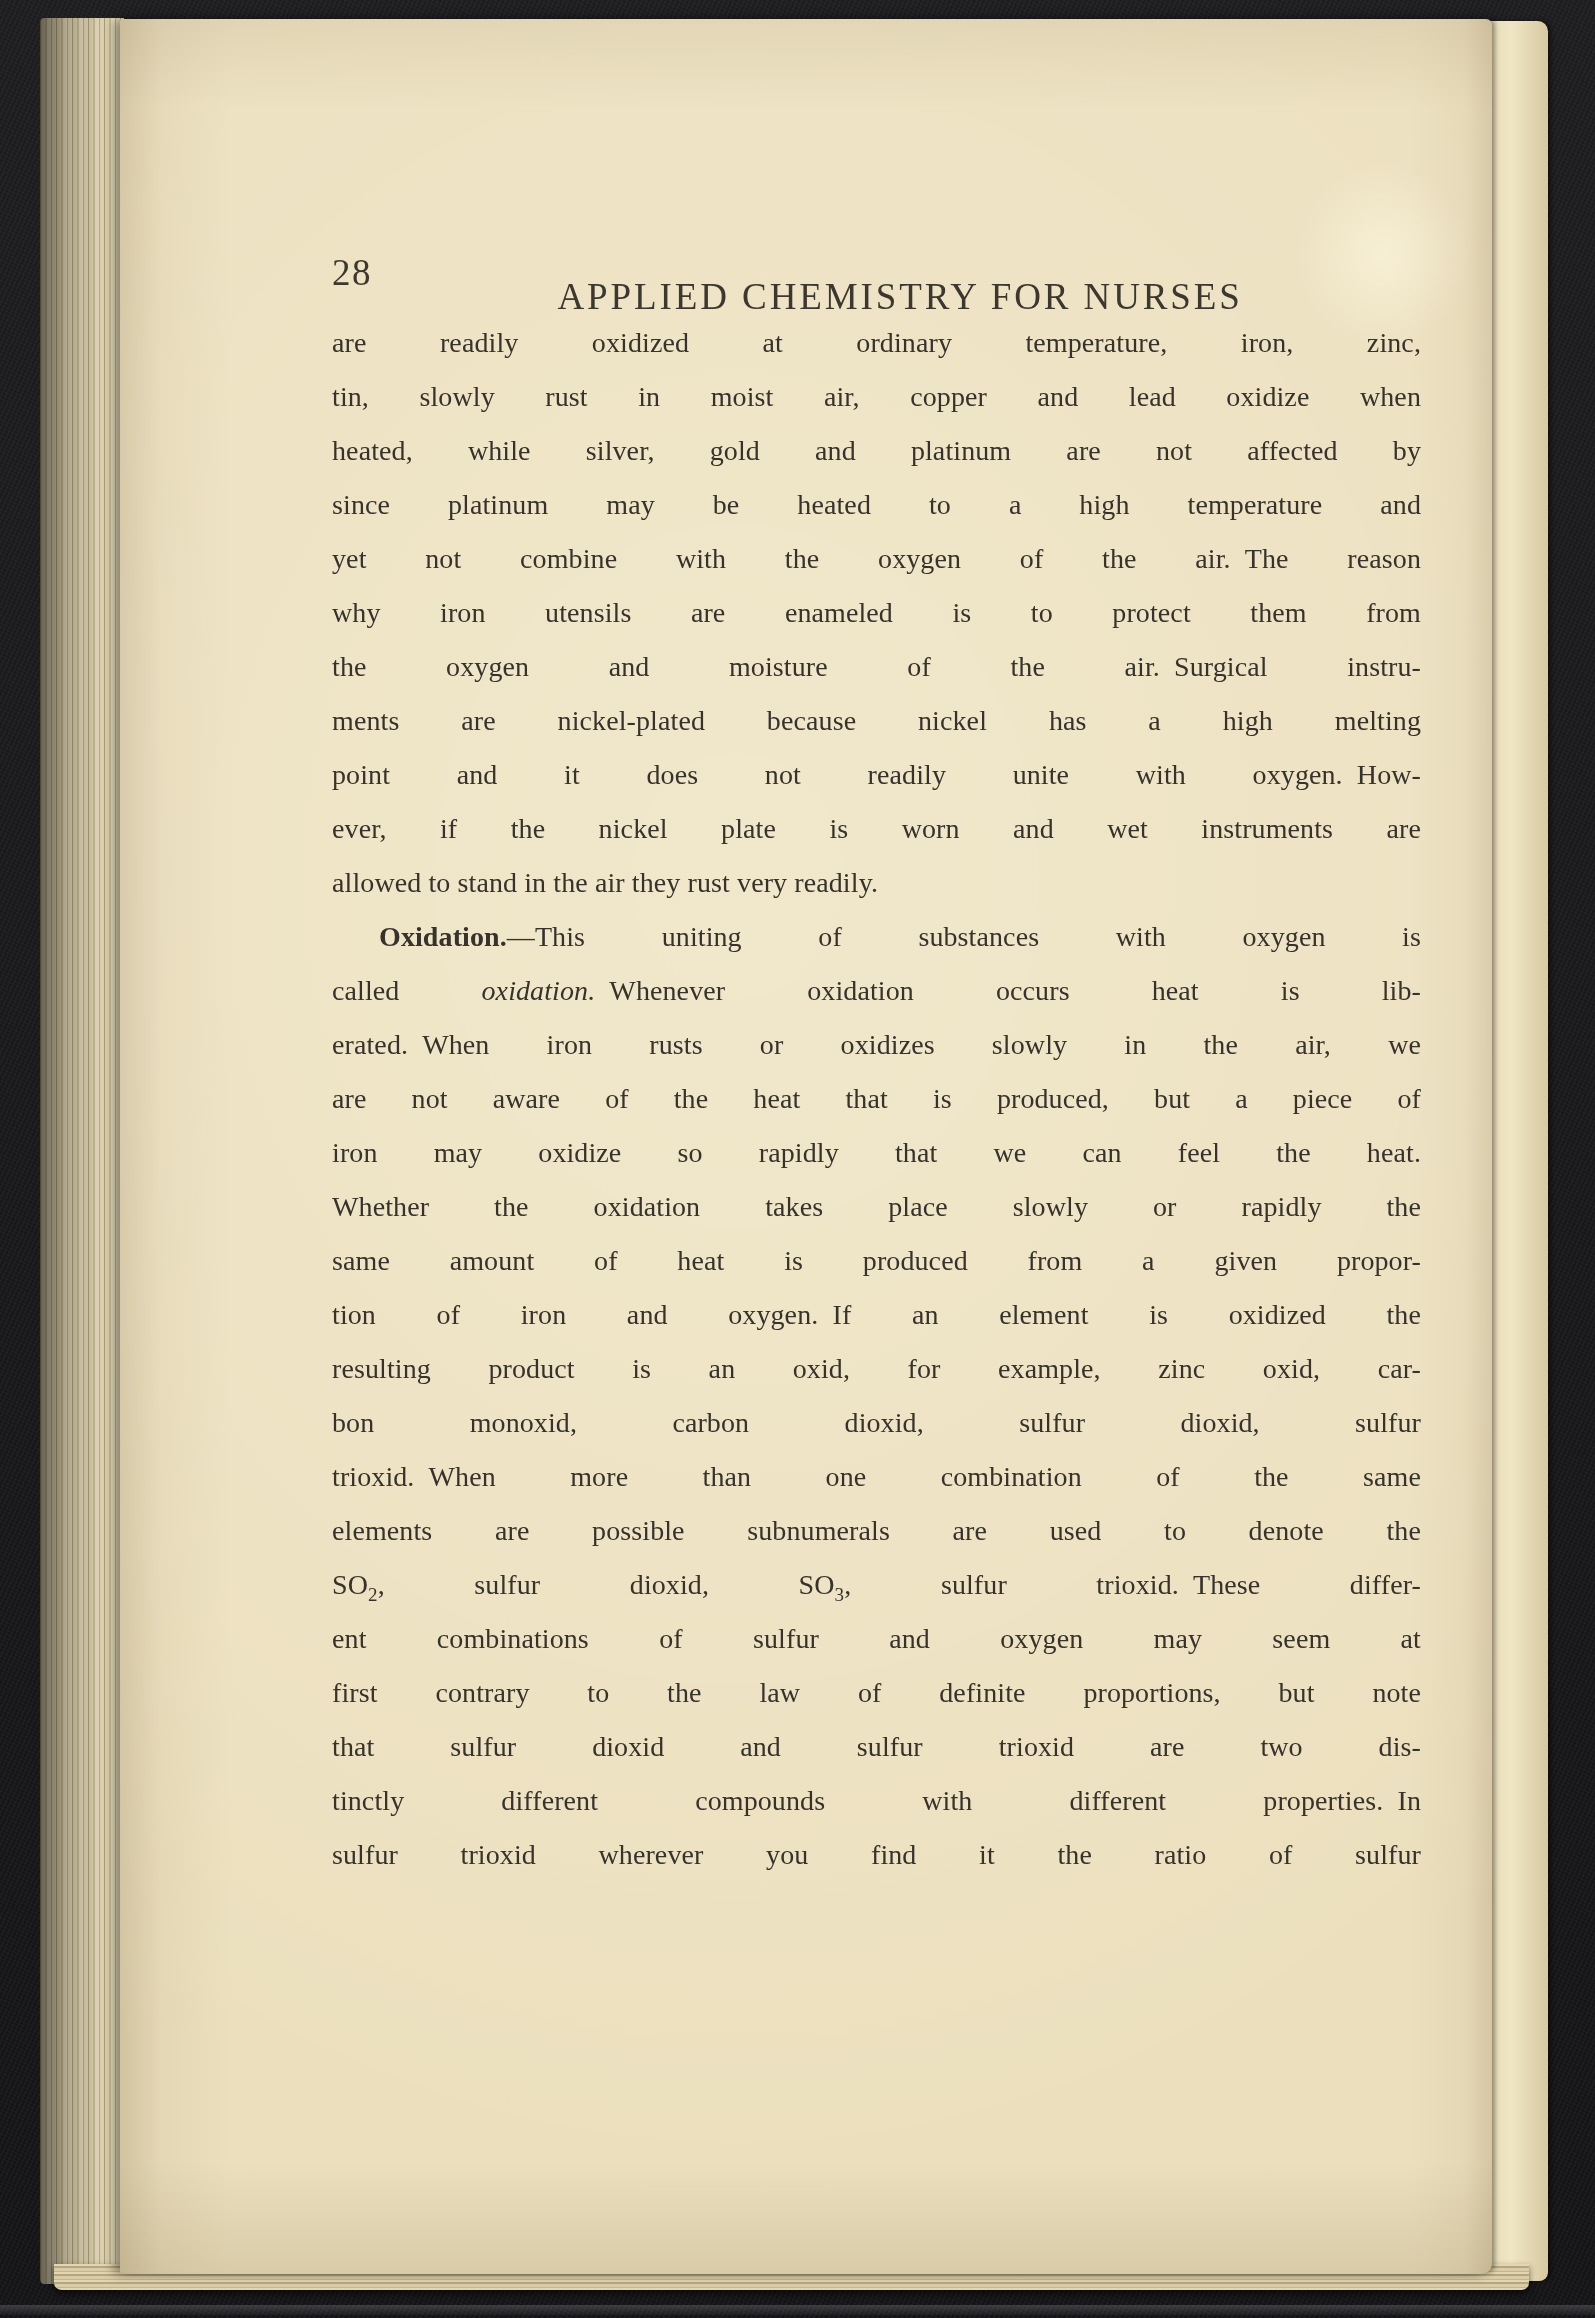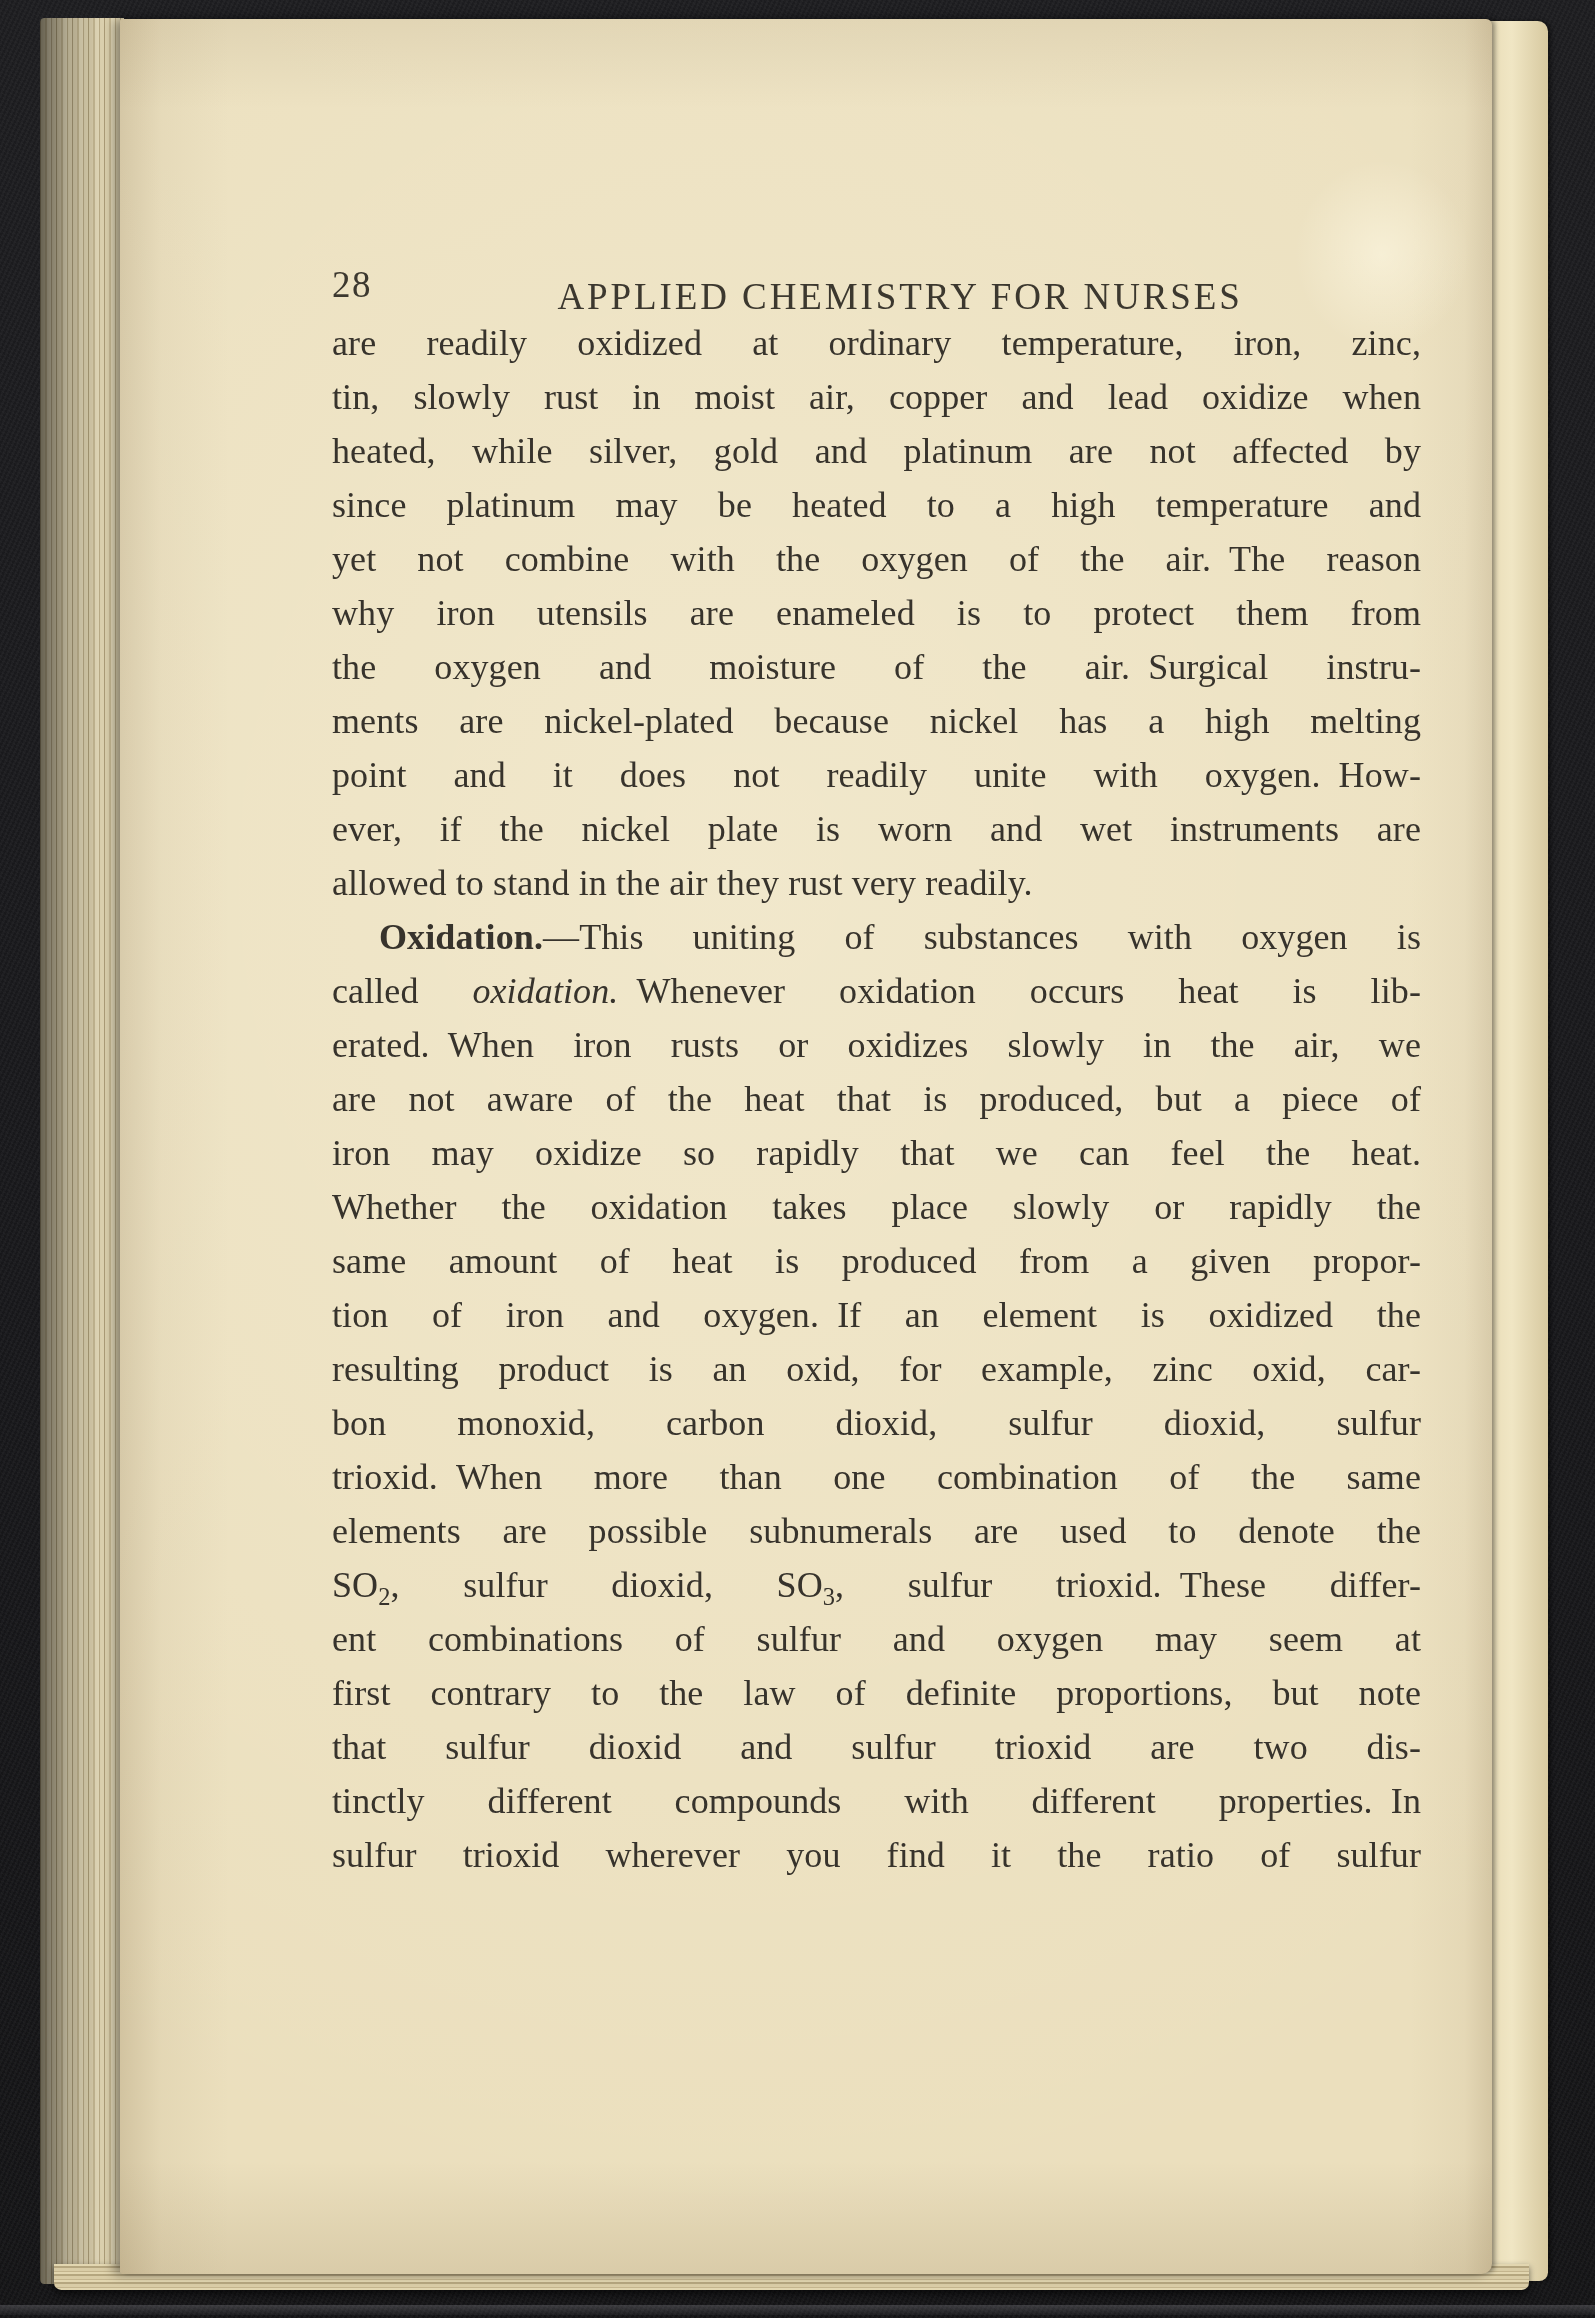--- a/index.html
+++ b/index.html
@@ -55,32 +55,32 @@
       #ebdfbd;
     box-shadow: -5.1px 0 10.3px rgba(0,0,0,0.40), 3.7px 0 5.1px -1.5px rgba(0,0,0,0.35);
   }
   .book-page::before { 
     content: ""; position: absolute; right: 22px; top: 140px; width: 176px; height: 191px;
     background: radial-gradient(ellipse at center, rgba(255,250,230,0.55), rgba(255,250,230,0) 70%);
     pointer-events: none;
   }
   .page-header {
     position: absolute; top: 232px; left: 212px; right: 71px;
-    display: flex; align-items: center;
+    display: flex; align-items: flex-start;
     font-size: 37px; color: #3c382f;
   }
   .page-number { letter-spacing: 1.5px; }
   .header-title {
     flex: 1; text-align: center; letter-spacing: 2.9px; padding-left: 7.3px;
     white-space: nowrap;
     margin-top: 24px;
   }
   .text-block {
     position: absolute; top: 297px; left: 212px; right: 71px;
-    font-size: 36px; line-height: 54px; color: #37332c;
+    font-size: 28px; line-height: 54px; color: #37332c;
     letter-spacing: 0.1px;
   }
   .paragraph { margin: 0; }
   .line {
     text-align: justify;
     text-align-last: justify;
   }
   .line.no-justify { text-align-last: left; }
   .line.indent { text-indent: 47px; }
   .seg-bold { font-weight: bold; }

